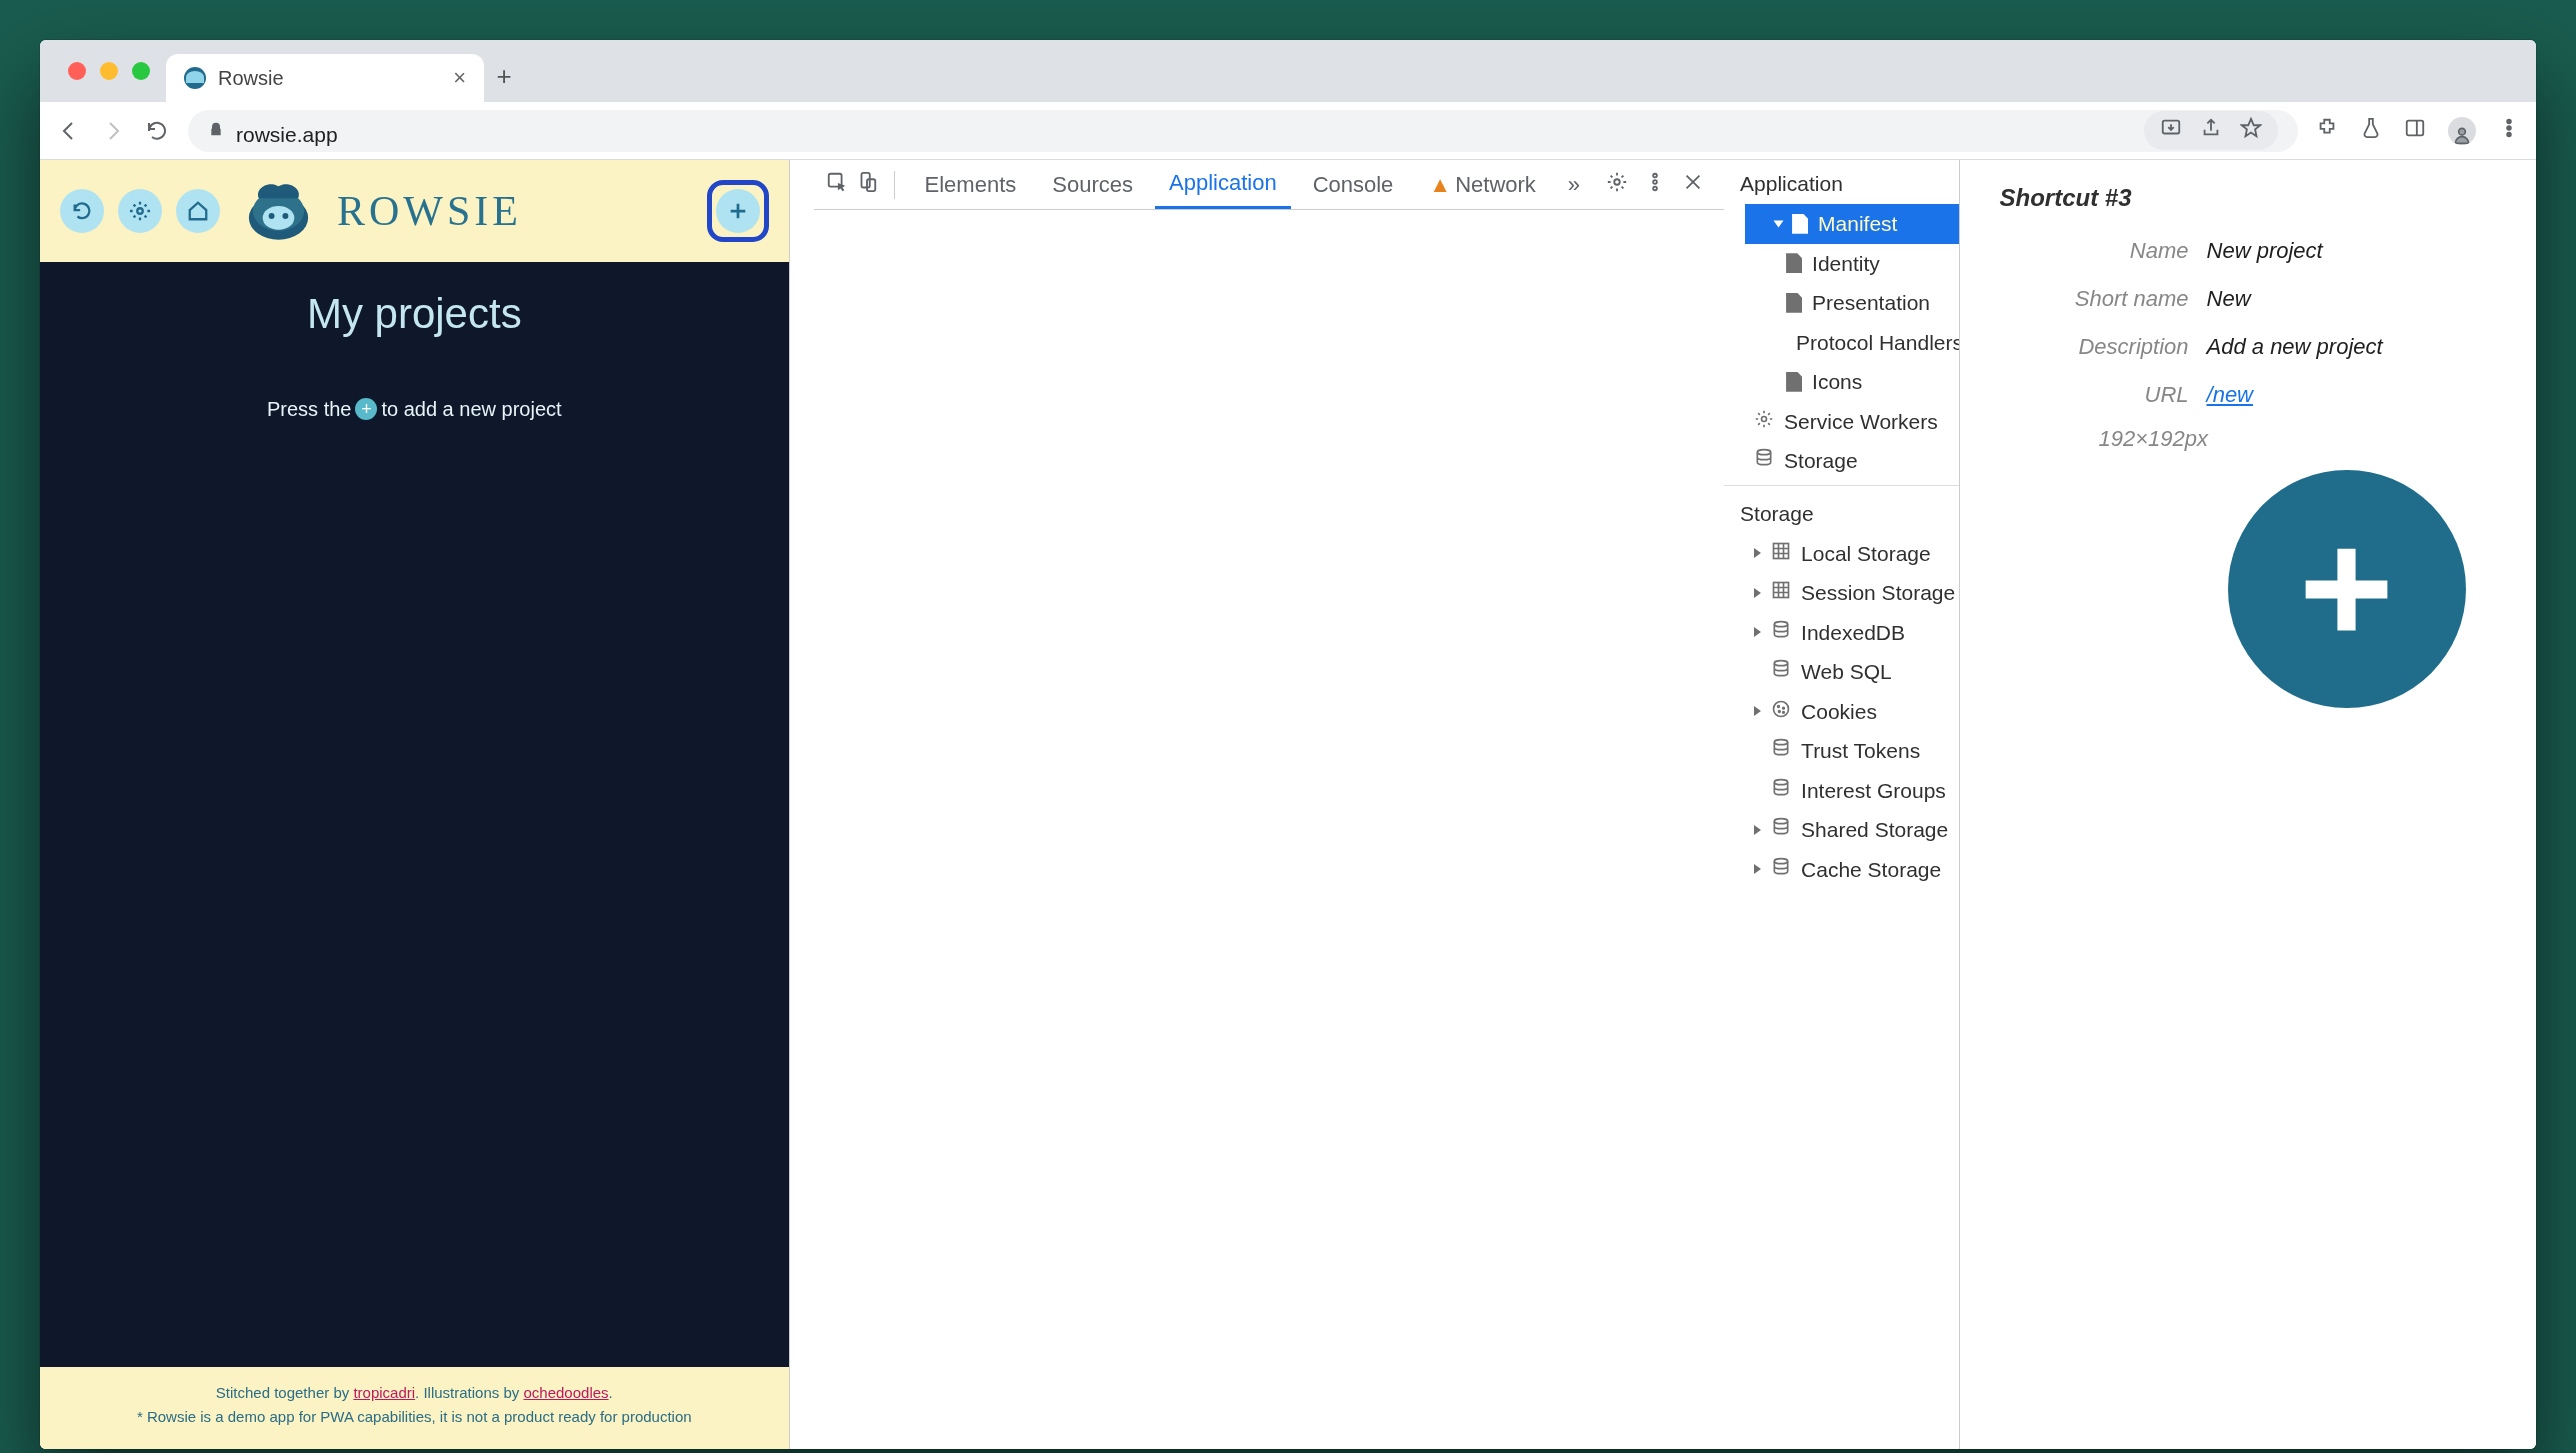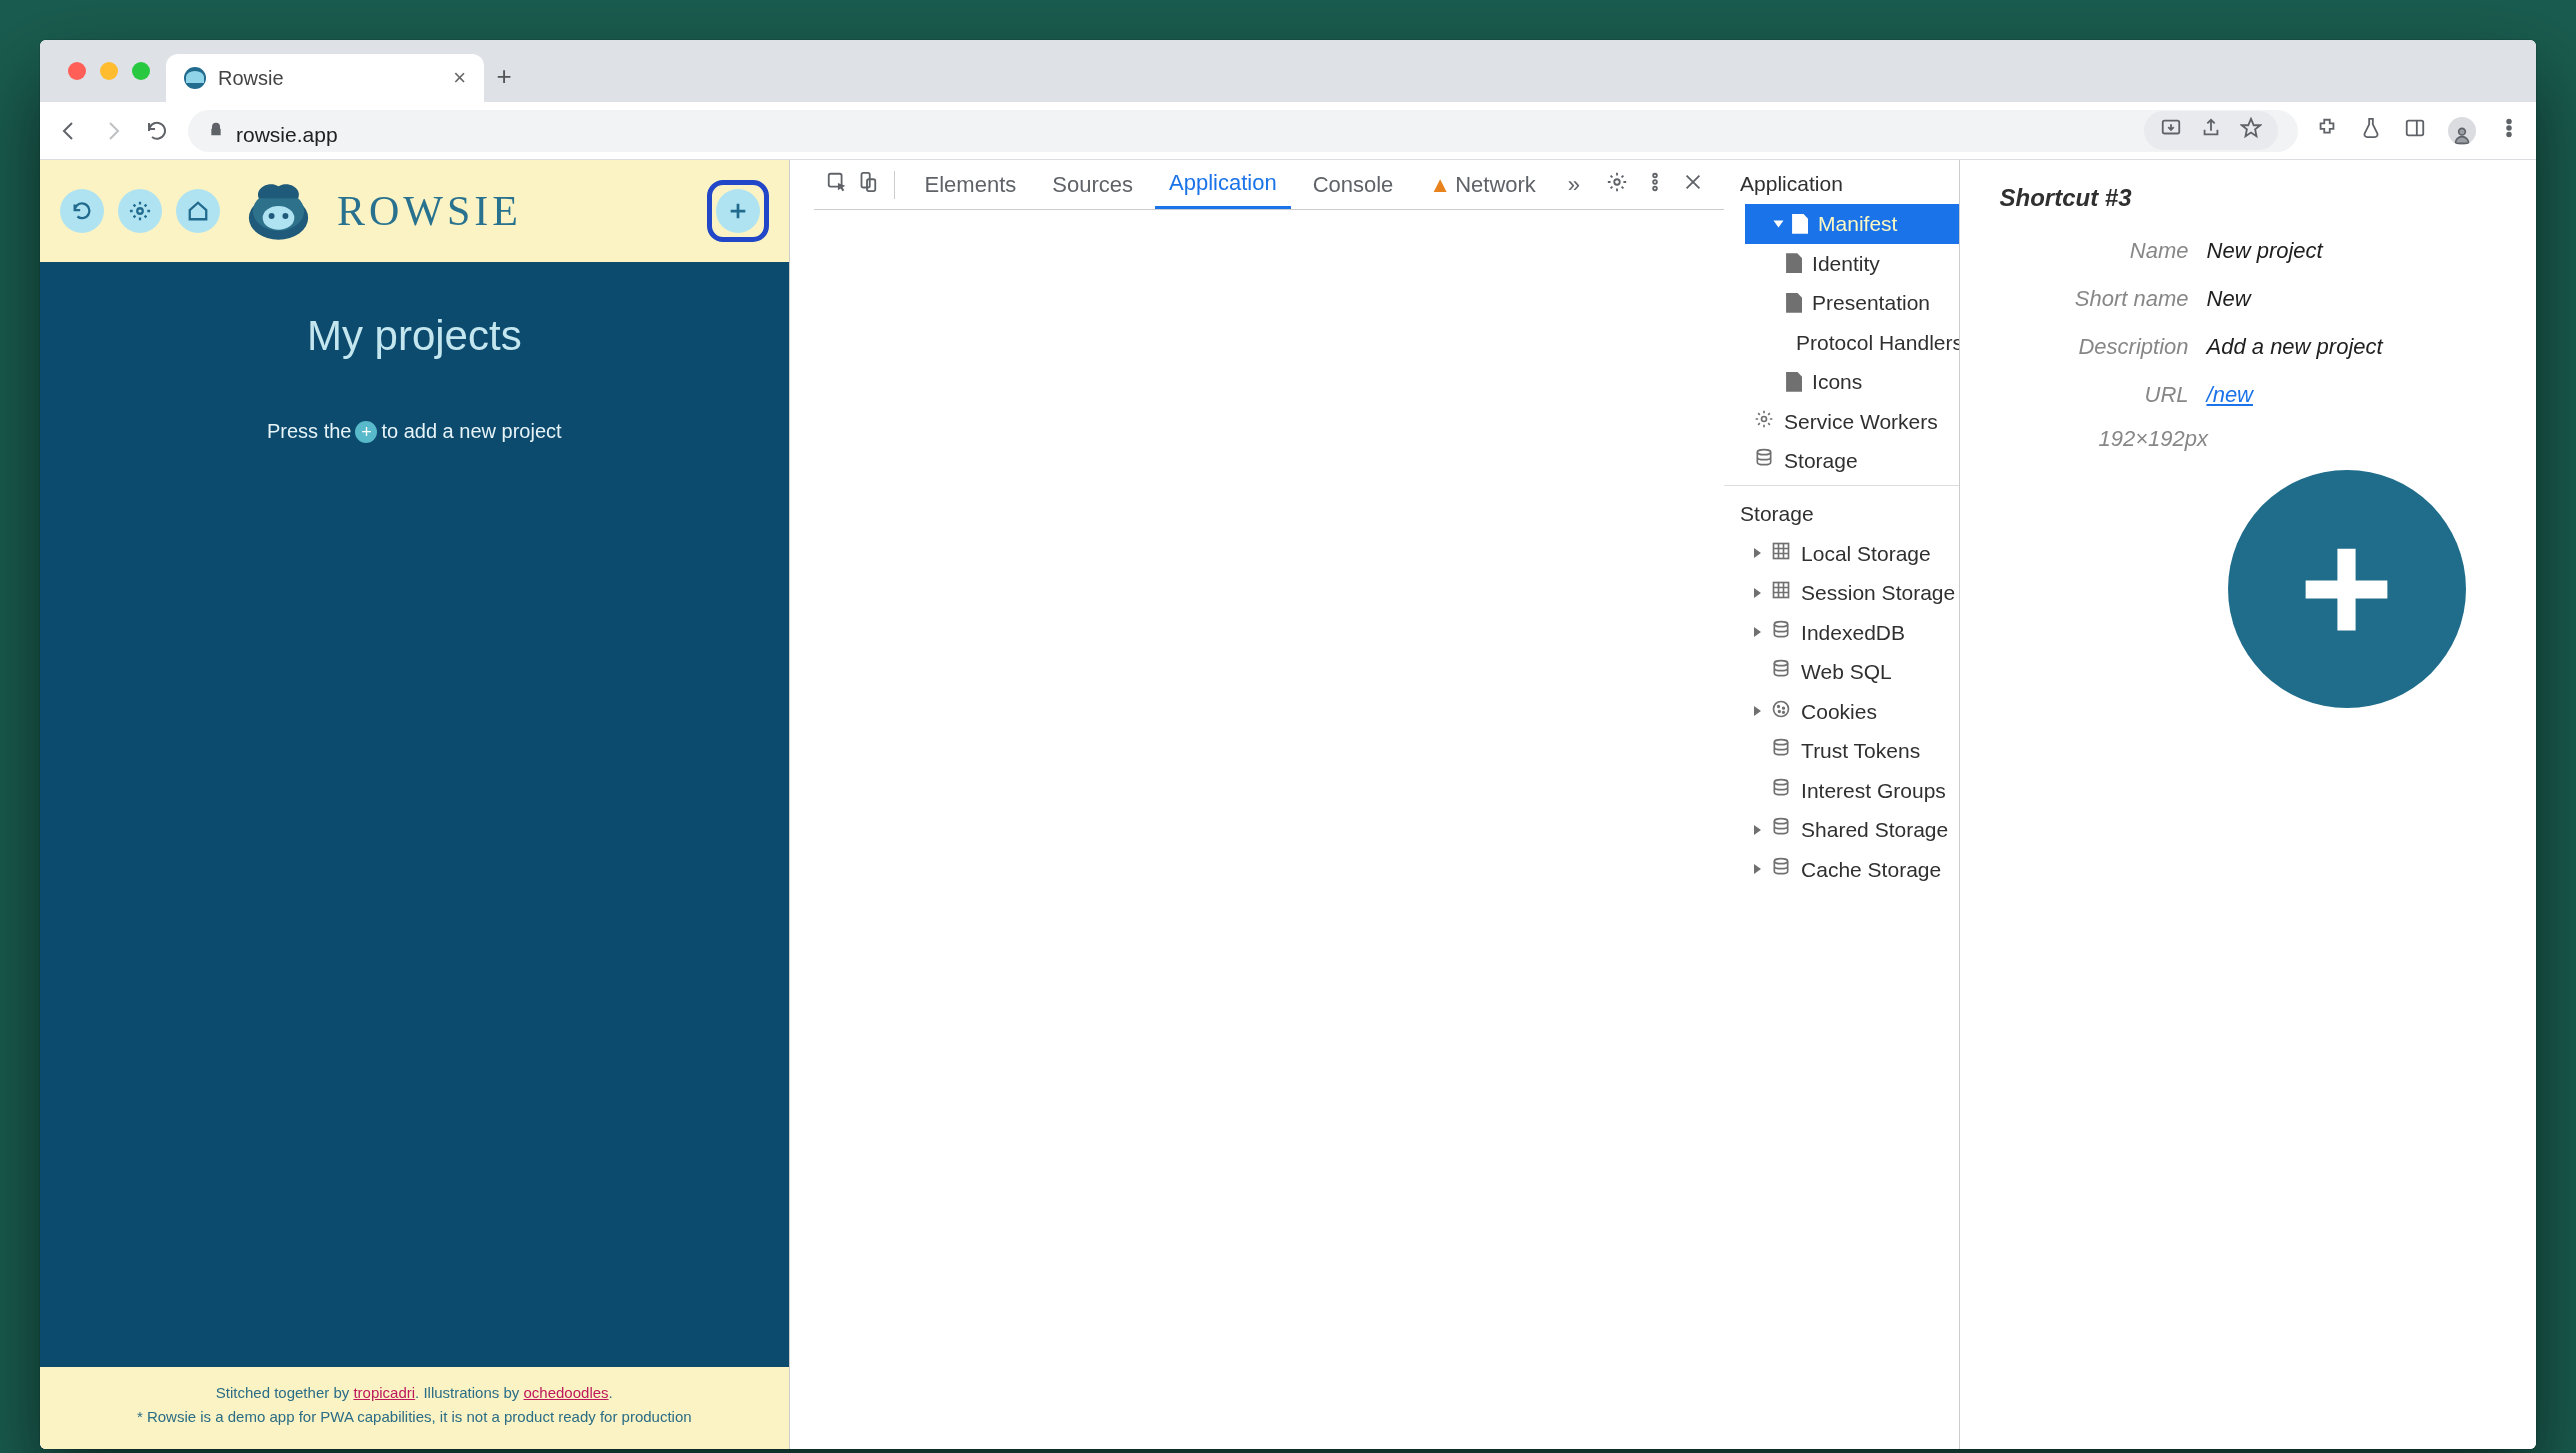--- a/index.html
+++ b/index.html
@@ -129,36 +129,36 @@
     border-radius:16px;
     padding:4px;
   }
   .plus-highlight .circ-btn{background:#b0e3f1;}
   .plus-highlight .circ-btn::before{
     content:"";
   }
 
   .page-body{
     flex:1;
-    background:#0c4a6e;
+    background:#0f172a;
     color:#c3e6ef;
     display:flex;
     flex-direction:column;
     align-items:center;
-    padding-top:50px;
+    padding-top:28px;
     font-family:"Comic Sans MS","Chalkboard SE",cursive;
   }
   .page-body h1{ font-size:42px; font-weight:400;}
   .empty{
     margin-top:60px;
     font-family:Arial,sans-serif;
     font-size:20px;
     color:#e6f4f8;
     display:flex;
-    align-items:flex-end;
+    align-items:flex-start;
     gap:4px;
   }
   .empty .mini{
     width:22px;height:22px;border-radius:50%;
     background:#57b9c9;display:inline-flex;align-items:center;justify-content:center;
     color:#fff;font-size:18px;line-height:1;
   }
 
   .page-footer{
     background:#fbf3c4;

